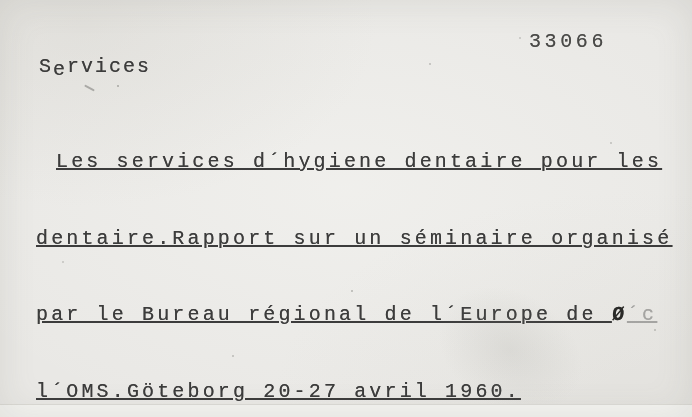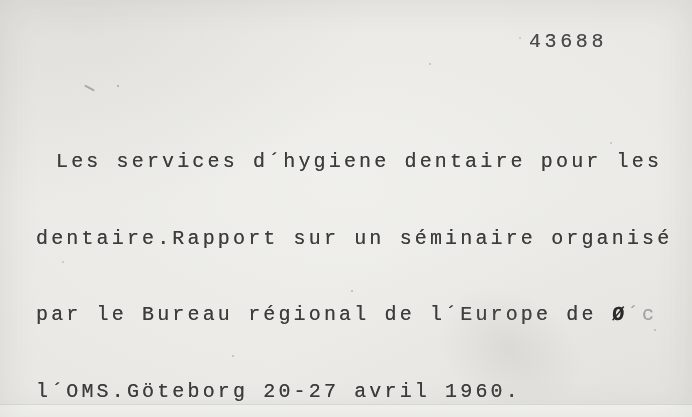--- a/index.html
+++ b/index.html
@@ -60,21 +60,21 @@
   .body-block {
     position: absolute;
     left: 36px;
     top: 98px;
     font-size: 20px;
     line-height: 25.5px;
     letter-spacing: 3.15px;
     white-space: pre;
     text-shadow: 0 0 0.6px rgba(45,45,43,0.7);
   }
-  .line { height: 25.5px; }
+  .line { height: 25.5px; text-decoration: underline; }
   .line.indent { padding-left: 20px; }
   .overstrike {
     font-weight: bold;
     color: #2a2a28;
     transform: skewX(-4deg);
     display: inline-block;
   }
   .faint { opacity: 0.38; }
   .stray-mark {
     position: absolute;
@@ -104,22 +104,23 @@
     height: 12px;
     background: #f4f4f1;
     border-top: 1px solid #dbdad5;
   }
 </style>
 </head>
 <body>
 
 <div class="card">
 
-  <div class="catalog-number">43688</div>
+  <div class="catalog-number">33066</div>
 
+  <div class="heading"><span>S</span><span class="drop-e">e</span><span>rvices</span></div>
 
   <div class="stray-mark"></div>
 
   <div class="body-block">
     <div class="line indent">Les services d´hygiene dentaire pour les</div>
     <div class="line">dentaire.Rapport sur un séminaire organisé</div>
     <div class="line"><span>par le Bureau régional de l´Europe de </span><span class="overstrike">Ø</span><span class="faint">´c</span></div>
     <div class="line">l´OMS.Göteborg 20-27 avril 1960.</div>
     
     

